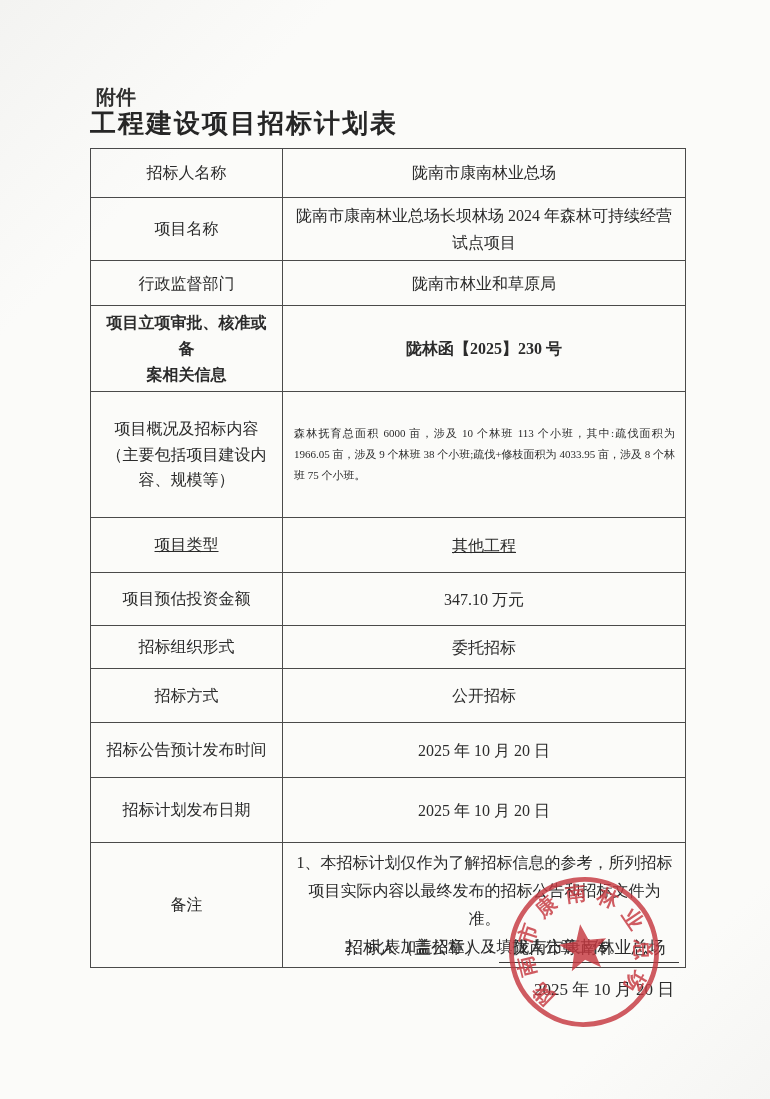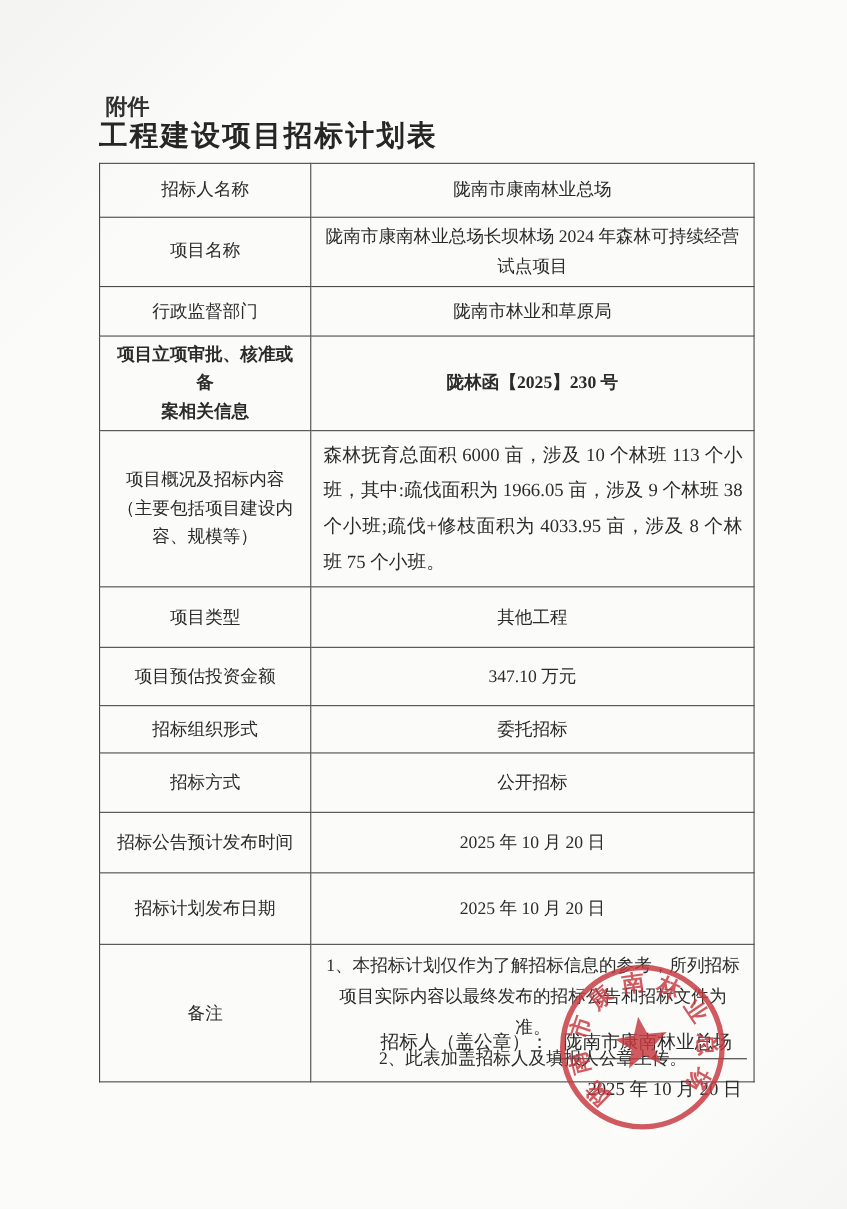--- a/index.html
+++ b/index.html
@@ -45,27 +45,27 @@
     white-space: pre-line;
     line-height: 1.6;
   }
   td.value { text-align: center; line-height: 1.7; }
   td.value.left {
     text-align: center;
     white-space: pre-line;
     padding: 6px 10px 6px 11px;
     line-height: 1.75;
   }
-  td.value.just { text-align: justify; line-height: 1.9; font-size: 17px; }
+  td.value.just { text-align: justify; line-height: 1.9; font-size: 11px; }
   tr.r0  { height: 49px; }
   tr.r1  { height: 50px; }
   tr.r2  { height: 45px; padding-left: 38px; }
   tr.r3  { height: 60px; font-weight: bold; }
   tr.r4  { height: 126px; }
-  tr.r5  { height: 55px; }
+  tr.r5  { height: 55px; text-decoration: underline; }
   tr.r6  { height: 53px; }
   tr.r7  { height: 43px; }
   tr.r8  { height: 54px; }
   tr.r9  { height: 55px; }
   tr.r10 { height: 65px; }
   tr.r11 { height: 94px; }
   .signer {
     position: absolute; left: 346px; top: 936px;
     font-size: 17px; color: #2b2b2b;
   }

